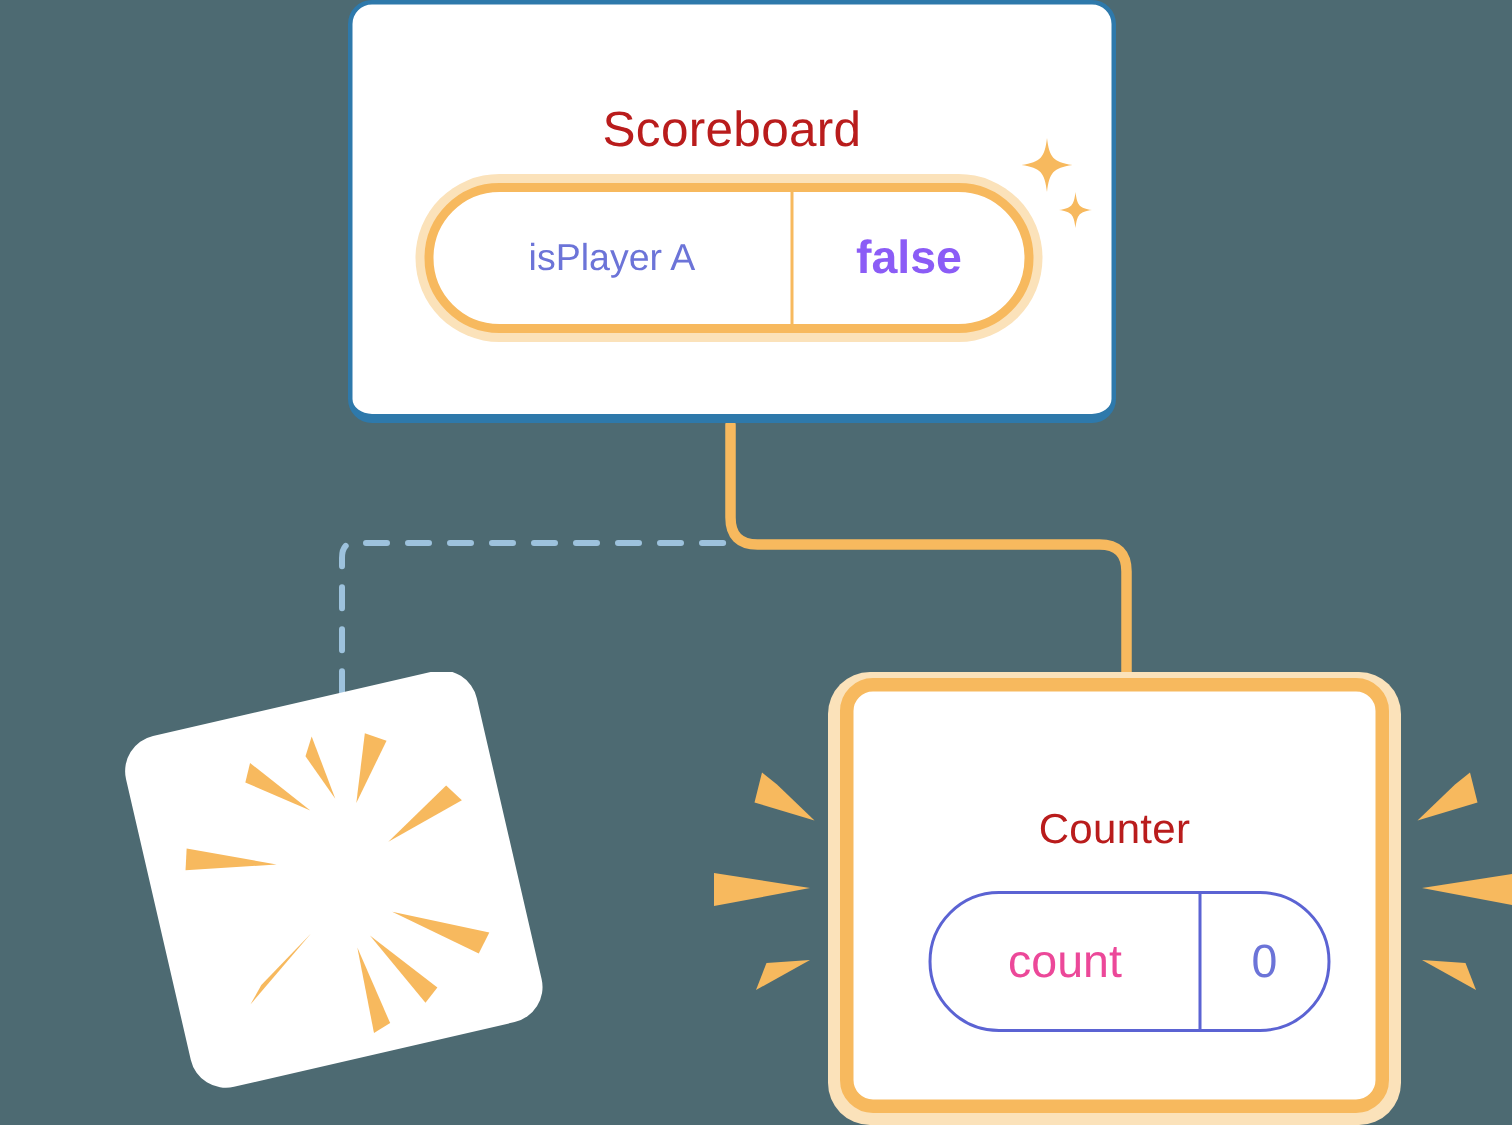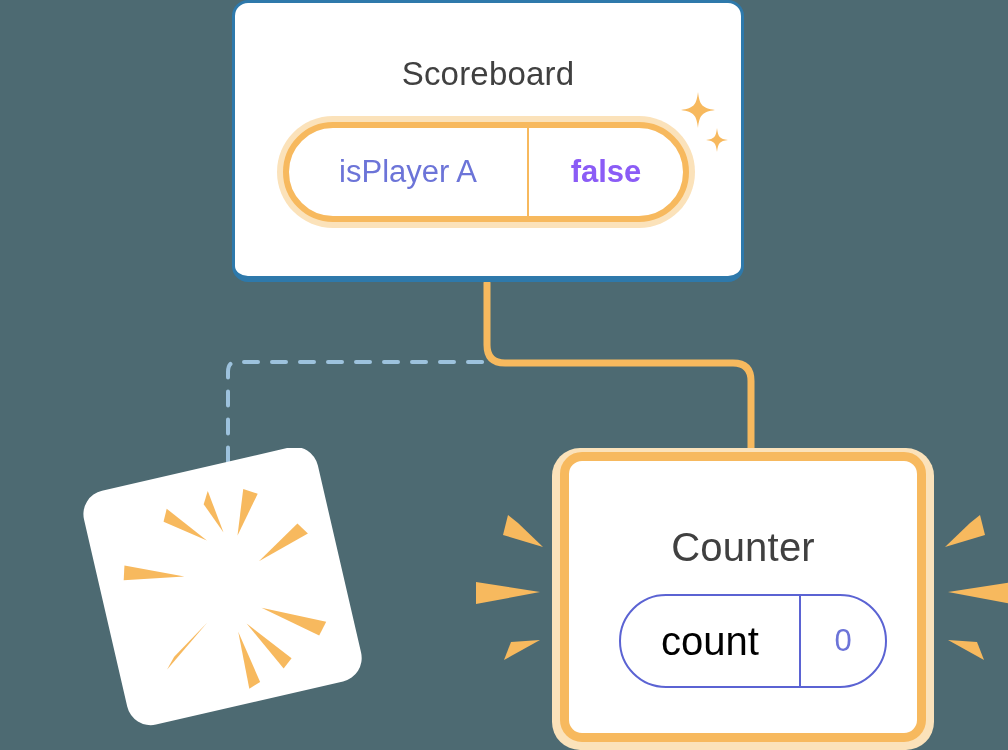--- a/index.html
+++ b/index.html
@@ -41,25 +41,25 @@
     height: 282px;
     box-sizing: border-box;
     background: #ffffff;
     border: 3px solid #2e79ab;
     border-bottom-width: 6px;
     border-radius: 16px;
     z-index: 5;
   }
   .card-title {
     text-align: center;
-    color: #404040;
+    color: #b91c1c;
     font-size: 33px;
     font-weight: 400;
     letter-spacing: 0.2px;
-    margin: 0;
+    margin: 12px;
     user-select: none;
   }
   #scoreboard-card .card-title {
     padding-top: 52px;
   }
 
   
   #scoreboard-pill-wrap {
     position: absolute;
     left: 42px;
@@ -88,21 +88,21 @@
     border-radius: 50px;
     display: flex;
     align-items: stretch;
   }
   #scoreboard-pill .pill-key {
     flex: 0 0 238px;
     display: flex;
     align-items: center;
     justify-content: center;
     color: #6c74d8;
-    font-size: 31px;
+    font-size: 25px;
     font-weight: 400;
     user-select: none;
   }
   #scoreboard-pill .pill-divider {
     width: 2px;
     background: #f7b95e;
     flex: 0 0 2px;
   }
   #scoreboard-pill .pill-val {
     flex: 1 1 auto;
@@ -144,42 +144,42 @@
     width: 366px;
     height: 290px;
     box-sizing: border-box;
     background: #ffffff;
     border: 9px solid #f7b95e;
     border-radius: 22px;
     z-index: 5;
   }
   #counter-card .card-title {
     padding-top: 64px;
-    font-size: 40px;
+    font-size: 28px;
   }
   #counter-pill {
     position: absolute;
     left: 50px;
     top: 133px;
     width: 268px;
     height: 94px;
     box-sizing: border-box;
     background: #ffffff;
     border: 2px solid #5b63d3;
     border-radius: 47px;
     display: flex;
     align-items: stretch;
   }
   #counter-pill .pill-key {
     flex: 0 0 178px;
     display: flex;
     align-items: center;
     justify-content: center;
-    color: #000000;
-    font-size: 40px;
+    color: #ec4899;
+    font-size: 31px;
     user-select: none;
   }
   #counter-pill .pill-divider {
     width: 2px;
     background: #5b63d3;
     flex: 0 0 2px;
   }
   #counter-pill .pill-val {
     flex: 1 1 auto;
     display: flex;

